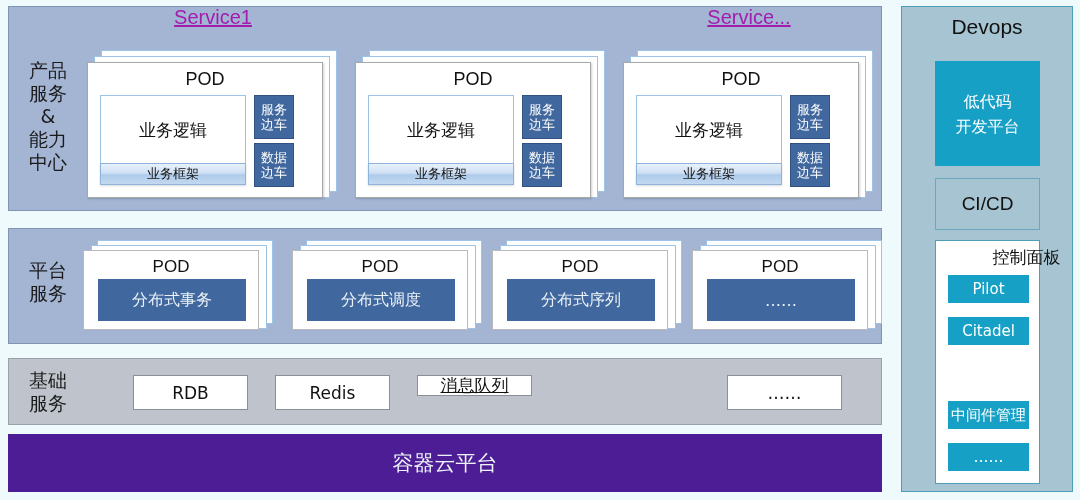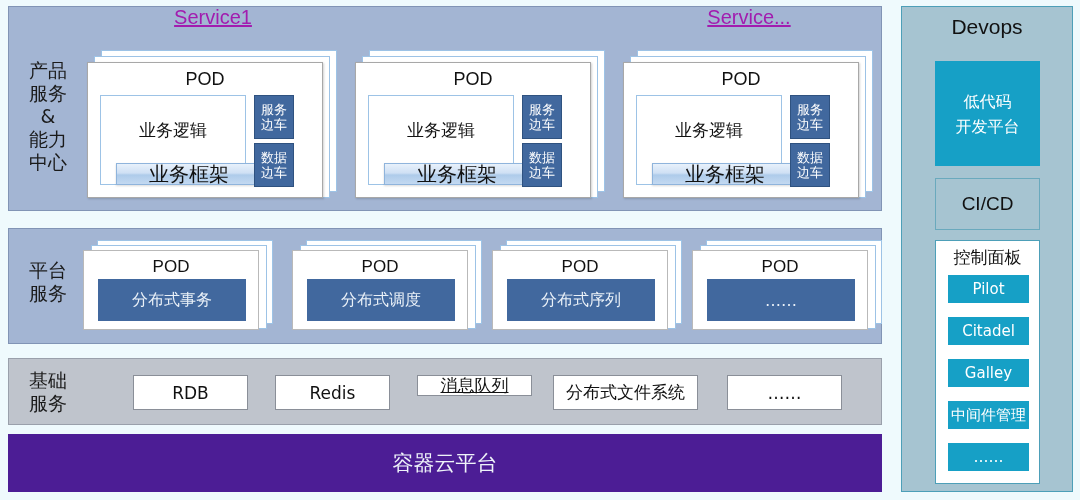--- a/index.html
+++ b/index.html
@@ -62,24 +62,23 @@
   .logic-text{
     position:absolute;left:0;width:100%;text-align:center;
     font-size:17px;color:#111;
     font-family:"DejaVu Sans","Liberation Sans",sans-serif;
   }
   .frame-box{
     position:absolute;box-sizing:border-box;
     background:linear-gradient(to bottom,#e8f1fb 0%,#cfe0f4 45%,#aecbea 55%,#c3d9f1 100%);
     border:1px solid #8fb4dc;
     display:flex;align-items:center;justify-content:center;
-    font-size:20px;color:#111;
+    font-size:13px;color:#111;
     font-family:Liberation Mono, monospace;
     box-shadow:0 1px 2px rgba(0,0,0,.15);
-    margin-left:16px;
   }
   .sidecar{
     position:absolute;background:#41689e;
     border:1px solid #2f5280;box-sizing:border-box;
     display:flex;align-items:center;justify-content:center;
     color:#ffffff;font-size:13px;line-height:15px;text-align:center;
     white-space:pre-line;
     font-family:"DejaVu Sans","Liberation Sans",sans-serif;
   }
 
@@ -146,20 +145,21 @@
     font-family:"Liberation Sans",sans-serif;
   }
   .ctrlpanel{
     position:absolute;left:33px;top:233px;width:105px;height:244px;
     background:#ffffff;border:1px solid #4d9fb8;box-sizing:border-box;
   }
   .ctrl-title{
     position:absolute;left:0;top:5px;width:100%;text-align:center;
     font-size:17px;color:#111;
     font-family:"DejaVu Sans","Liberation Sans",sans-serif;
+    padding-left:39px;
   }
   .ctrl-btn{
     position:absolute;left:12px;width:81px;height:28px;
     background:#16a0c6;box-sizing:border-box;
     display:flex;align-items:center;justify-content:center;
     color:#ffffff;font-size:15px;
     font-family:"DejaVu Sans","Liberation Sans",sans-serif;
   }
 </style>
 </head>
@@ -267,36 +267,34 @@
   </div>
 
   <div class="band gray" style="left:8px;top:358px;width:874px;height:67px;">
     <div class="band-label" style="top:10px;">基础
 服务</div>
   </div>
 
   <div class="base-box" style="left:133px;top:375px;width:115px;height:35px;">RDB</div>
   <div class="base-box" style="left:275px;top:375px;width:115px;height:35px;">Redis</div>
   <div class="base-box" style="left:417px;top:375px;width:115px;height:21px;text-decoration:underline;">消息队列</div>
-  <div class="base-box" style="left:553px;top:375px;width:145px;height:35px;">分布式文件系统</div>
   <div class="base-box" style="left:727px;top:375px;width:115px;height:35px;">……</div>
 
   <div class="cloud-bar">容器云平台</div>
 
   <div class="devops">
     <div class="devops-title">Devops</div>
 
     <div class="lowcode">低代码
 开发平台</div>
 
     <div class="cicd">CI/CD</div>
 
     <div class="ctrlpanel">
       <div class="ctrl-title">控制面板</div>
       <div class="ctrl-btn" style="top:34px;">Pilot</div>
       <div class="ctrl-btn" style="top:76px;">Citadel</div>
-      <div class="ctrl-btn" style="top:118px;">Galley</div>
       <div class="ctrl-btn" style="top:160px;">中间件管理</div>
       <div class="ctrl-btn" style="top:202px;">……</div>
     </div>
   </div>
 
 </div>
 
 </body></html>

